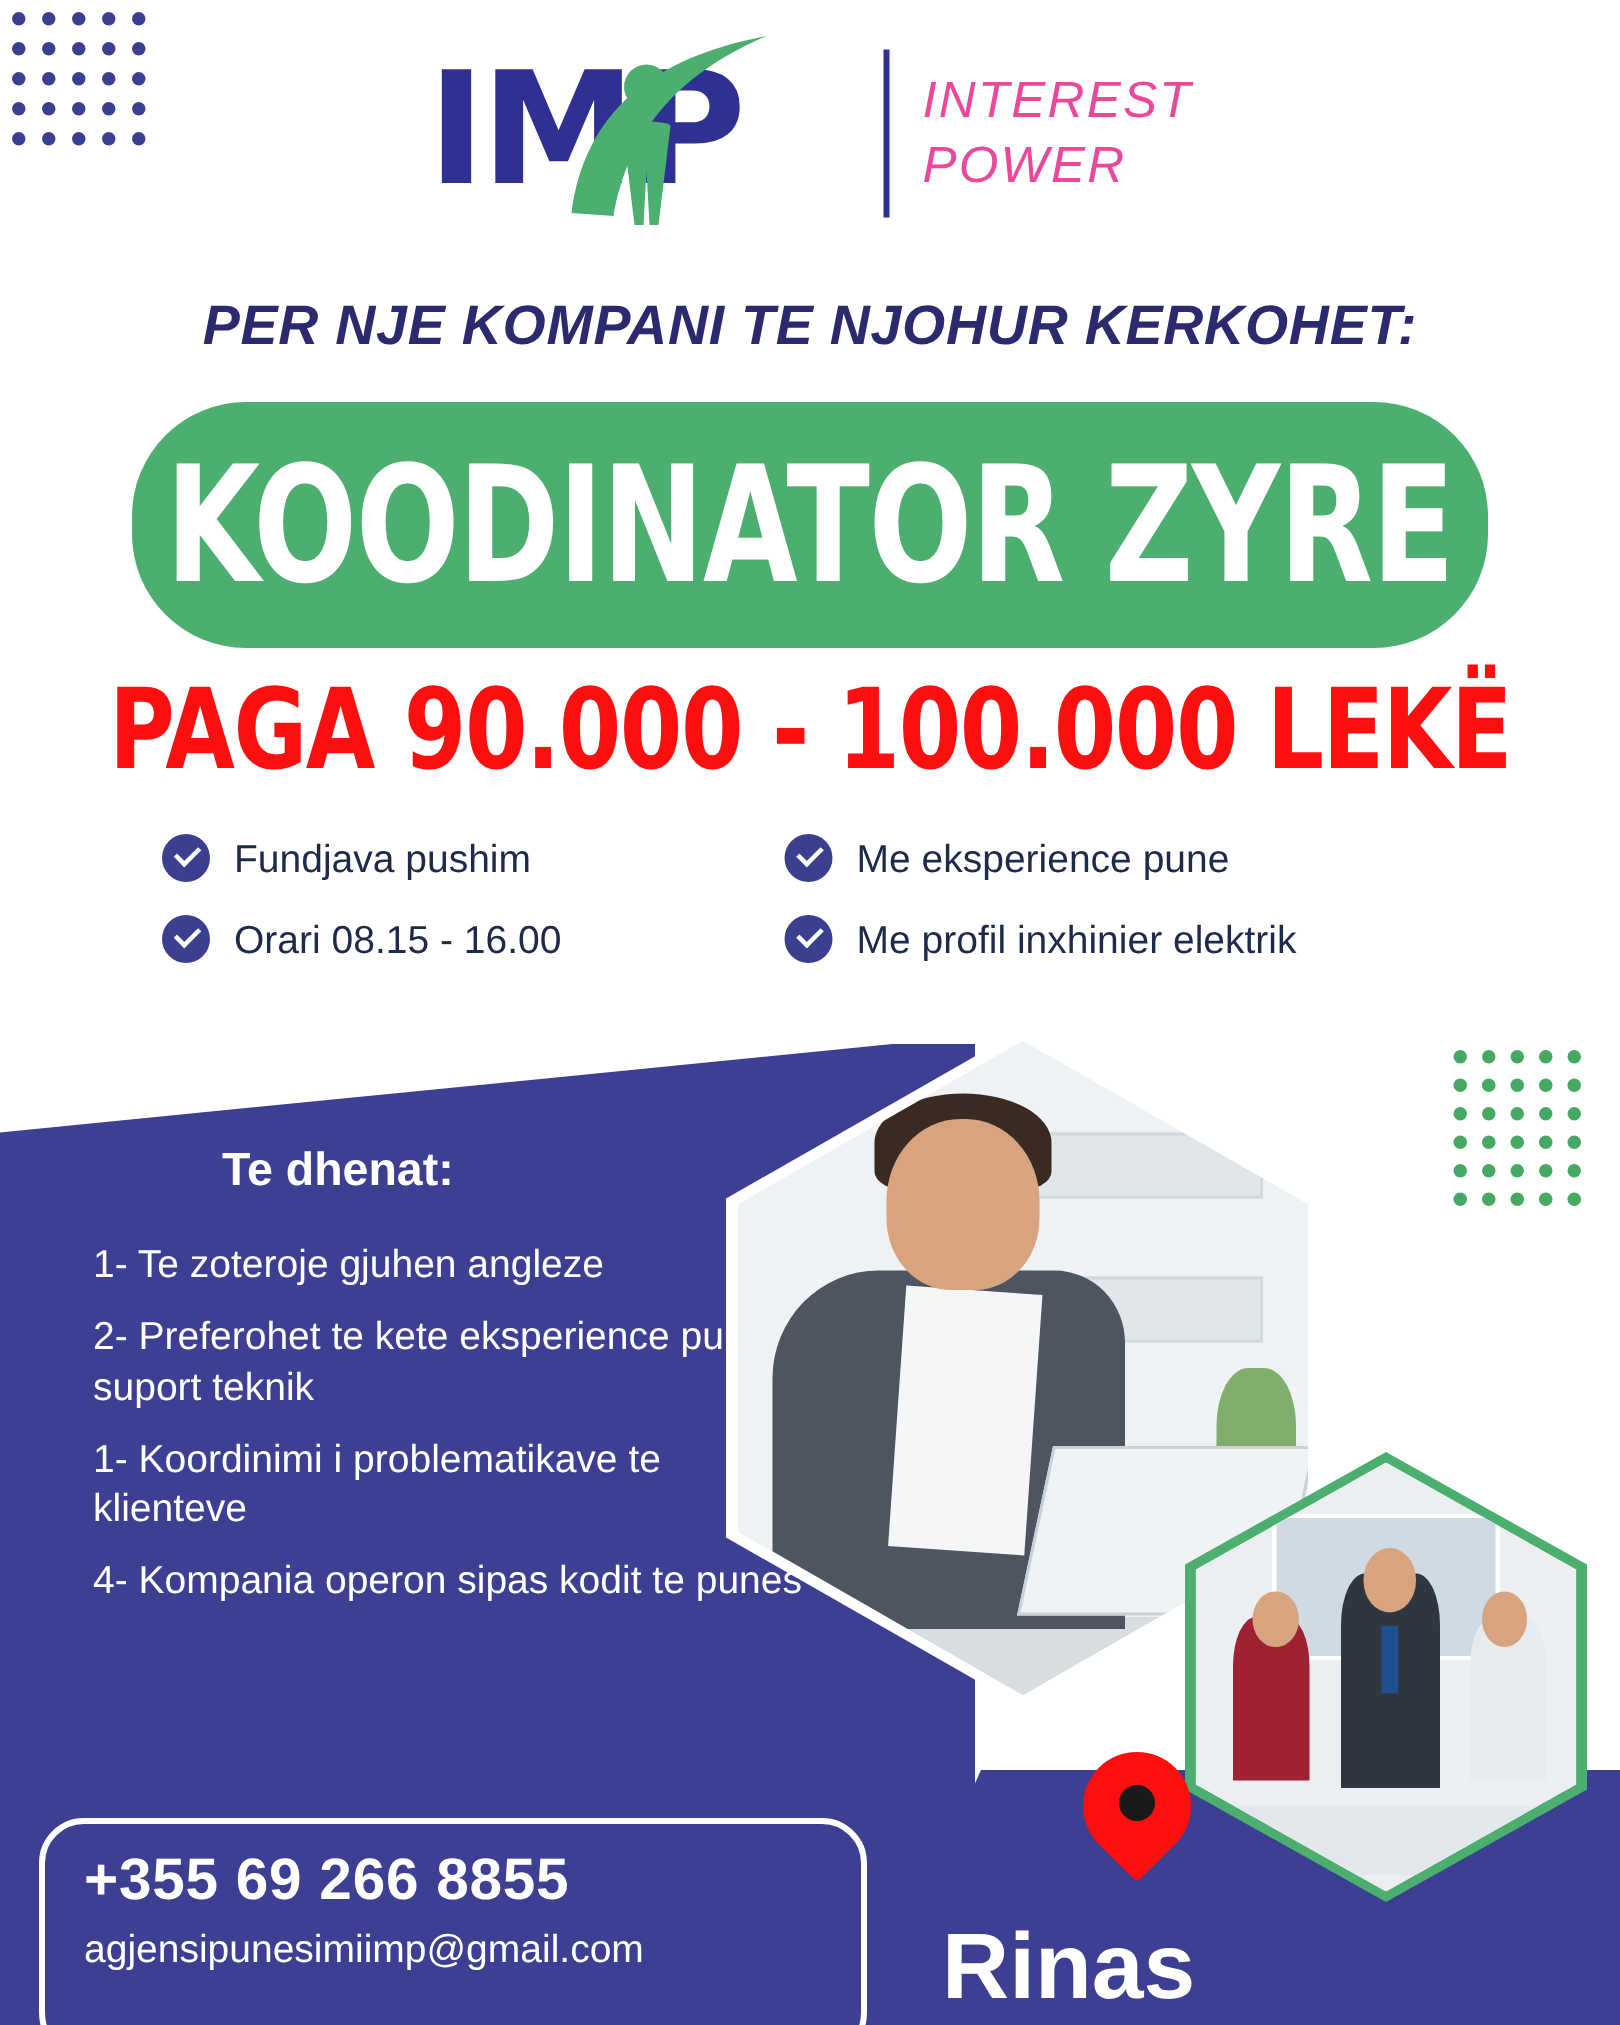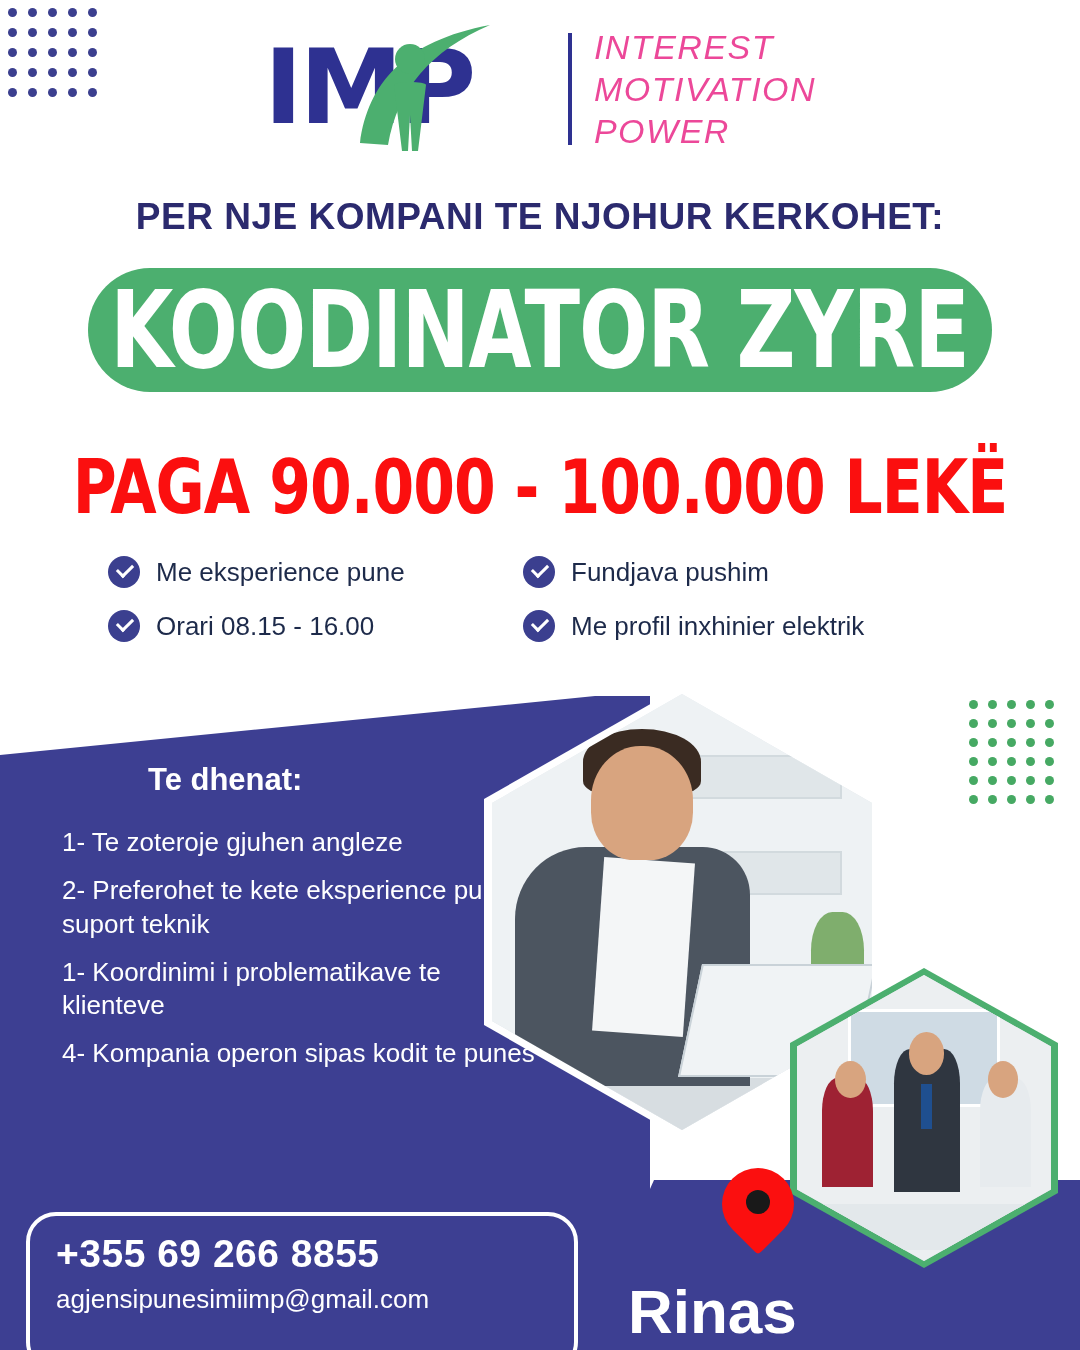--- a/index.html
+++ b/index.html
@@ -78,26 +78,27 @@
   
   .kicker {
     position: absolute;
     top: 196px; left: 0; right: 0;
     text-align: center;
     font-size: 37px;
     font-weight: bold;
     letter-spacing: 0.5px;
     color: #2b2a6e;
     font-family: "Liberation Sans", sans-serif;
+    font-style: italic;
   }
 
   .title-pill {
     position: absolute;
     top: 268px; left: 88px;
-    width: 904px; height: 124px;
+    width: 904px; height: 164px;
     background: #4caf6f;
     border-radius: 76px;
     display: flex;
     align-items: center;
     justify-content: center;
   }
   .title-pill .title-text {
     font-family: "DejaVu Sans", sans-serif;
     font-weight: bold;
     font-size: 84px;
@@ -377,41 +378,40 @@
       <div class="imp-text">IMP</div>
       <svg width="150" height="135" viewBox="0 0 150 135">
         <path d="M10 120 C18 60 55 18 140 2 C80 28 48 66 38 122 Z" fill="#4CAF6F"></path>
         <circle cx="60" cy="36" r="15" fill="#4CAF6F"></circle>
         <path d="M44 62 C44 58 76 58 76 62 L68 128 L62 128 L60 92 L58 128 L52 128 Z" fill="#4CAF6F"></path>
       </svg>
     </div>
     <div class="logo-divider"></div>
     <div class="logo-words">
       <div>INTEREST</div>
-      <div>MOTIVATION</div>
       <div>POWER</div>
     </div>
   </div>
 
   <div class="kicker">PER NJE KOMPANI TE NJOHUR KERKOHET:</div>
 
   <div class="title-pill">
     <div class="title-text">KOODINATOR ZYRE</div>
   </div>
 
   <div class="salary">PAGA 90.000 - 100.000 LEKË</div>
 
   <div class="features">
     <div class="feature">
       <span class="check"></span>
-      <span class="feature-label">Me eksperience pune</span>
+      <span class="feature-label">Fundjava pushim</span>
     </div>
     <div class="feature">
       <span class="check"></span>
-      <span class="feature-label">Fundjava pushim</span>
+      <span class="feature-label">Me eksperience pune</span>
     </div>
     <div class="feature">
       <span class="check"></span>
       <span class="feature-label">Orari 08.15 - 16.00</span>
     </div>
     <div class="feature">
       <span class="check"></span>
       <span class="feature-label">Me profil inxhinier elektrik</span>
     </div>
   </div>

